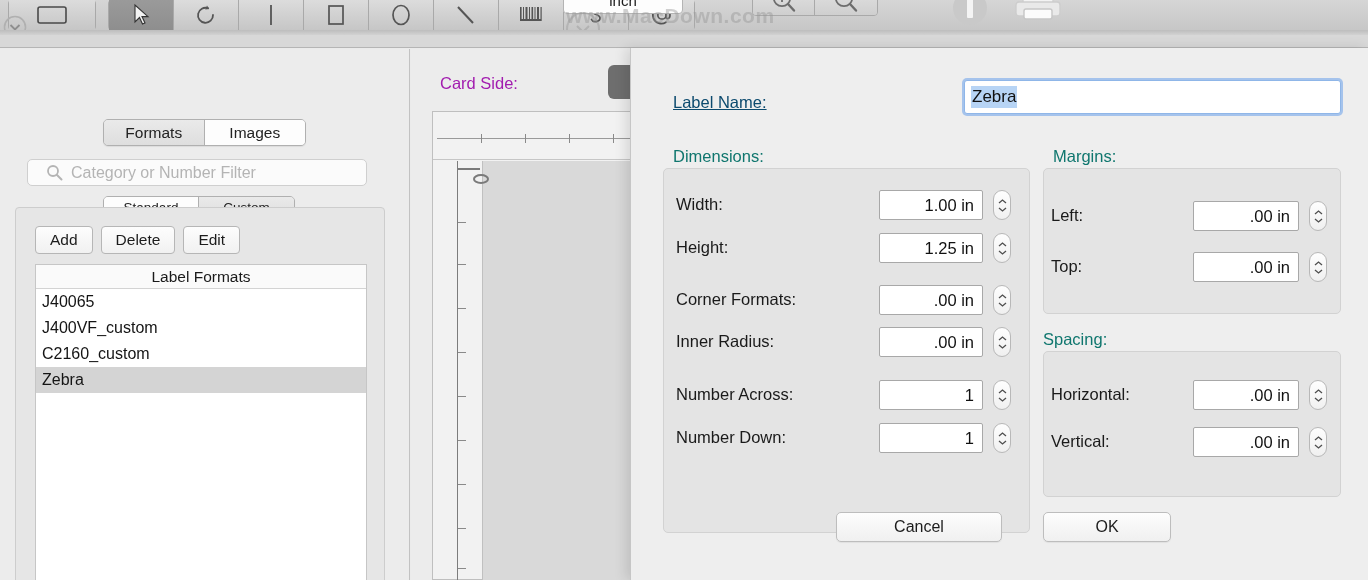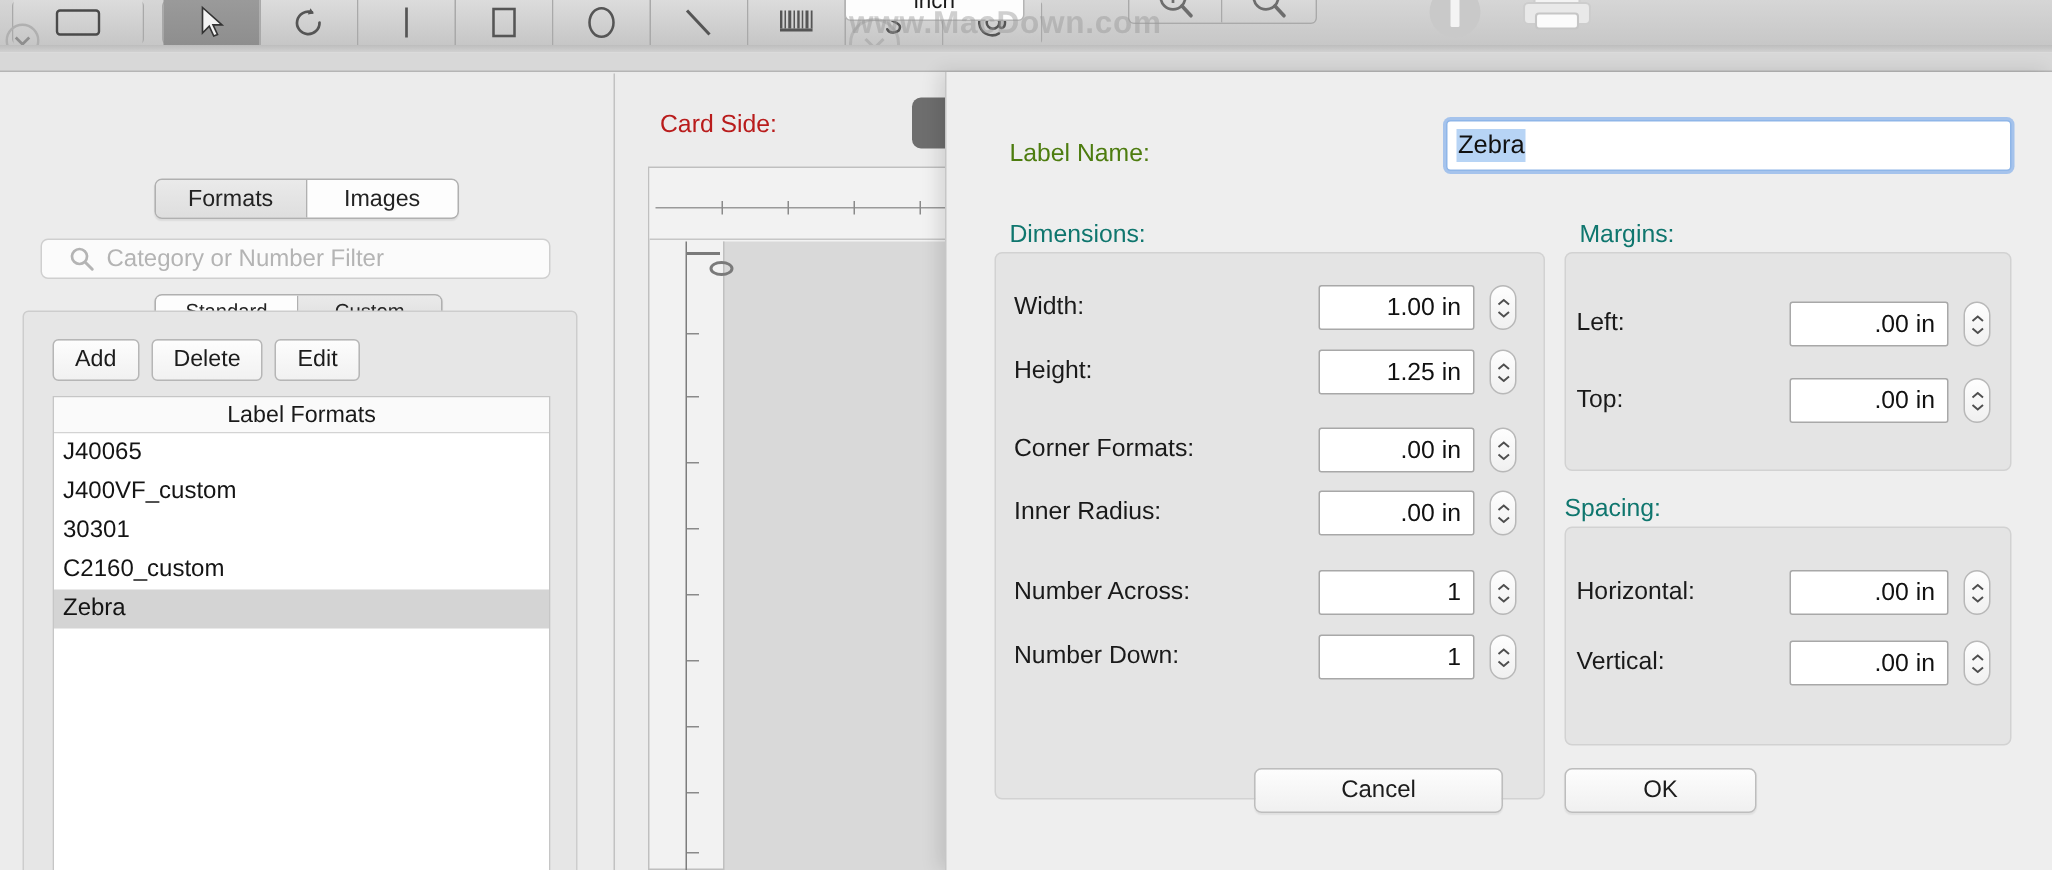--- a/index.html
+++ b/index.html
@@ -176,21 +176,21 @@
   }
   .list-row.selected { background: #d4d4d4; }
 
   
   .center {
     position: absolute; left: 411px; top: 49px; width: 220px; height: 531px;
     background: #ececec;
   }
   .card-side-label {
     position: absolute; left: 29px; top: 25px;
-    font-size: 16.5px; color: #b91c1c;
+    font-size: 16.5px; color: #a21caf;
   }
   .card-side-swatch {
     position: absolute; left: 197px; top: 16px; width: 48px; height: 34px;
     background: #6e6e6e; border-radius: 6px;
   }
   .canvas-frame {
     position: absolute; left: 21px; top: 62px; width: 210px; height: 469px;
     background: #f2f2f2;
     border: 1px solid #bfbfbf;
   }
@@ -227,21 +227,21 @@
   }
 
   
   .dialog {
     position: absolute; left: 630px; top: 48px; width: 738px; height: 532px;
     background: #eeeeee;
     border-left: 1px solid #c6c6c6;
     box-shadow: -4px 0 12px rgba(0,0,0,0.12);
   }
   .dlg-label {
-    font-size: 16.5px; color: #4d7c0f;
+    font-size: 16.5px; color: #0c4a6e; text-decoration: underline;
   }
   .lbl-name-label { position: absolute; left: 42px; top: 45px; }
   .lbl-name-field {
     position: absolute; left: 333px; top: 32px; width: 377px; height: 34px;
     background: #ffffff;
     border: 1px solid #8fb6e8;
     border-radius: 3px;
     box-shadow: 0 0 0 2px rgba(106,160,235,0.55);
     display: flex; align-items: center; padding-left: 6px;
   }
@@ -462,21 +462,20 @@
       <div class="btn-row">
         <div class="mini-btn">Add</div>
         <div class="mini-btn">Delete</div>
         <div class="mini-btn">Edit</div>
       </div>
 
       <div class="list-box">
         <div class="list-header">Label Formats</div>
         <div class="list-row">J40065</div>
         <div class="list-row">J400VF_custom</div>
-        <div class="list-row">30301</div>
         <div class="list-row">C2160_custom</div>
         <div class="list-row selected">Zebra</div>
       </div>
     </div>
   </div>
 
   <div class="center">
     <div class="card-side-label">Card Side:</div>
     <div class="card-side-swatch"></div>
 

